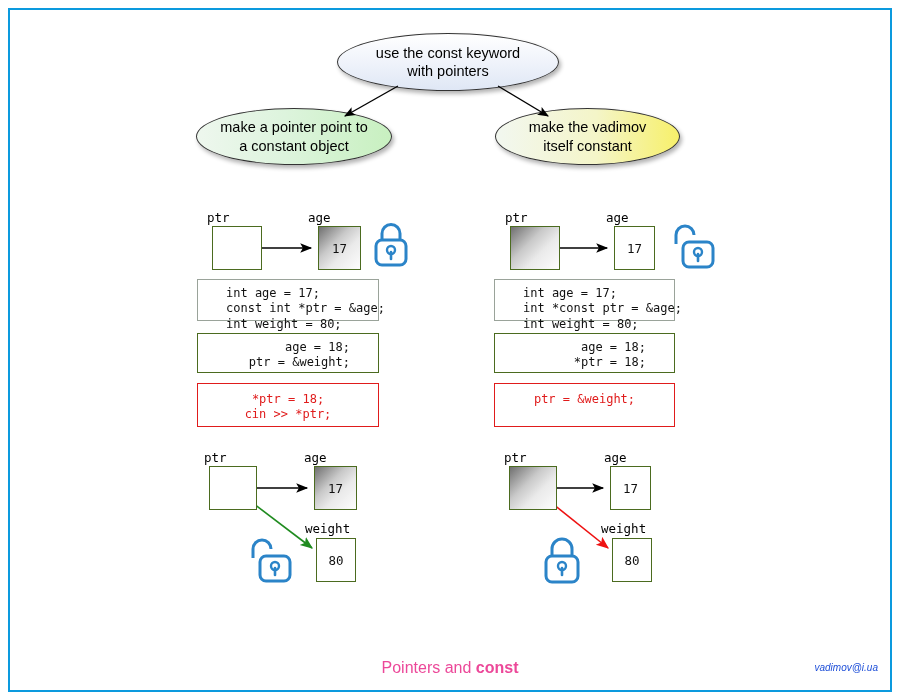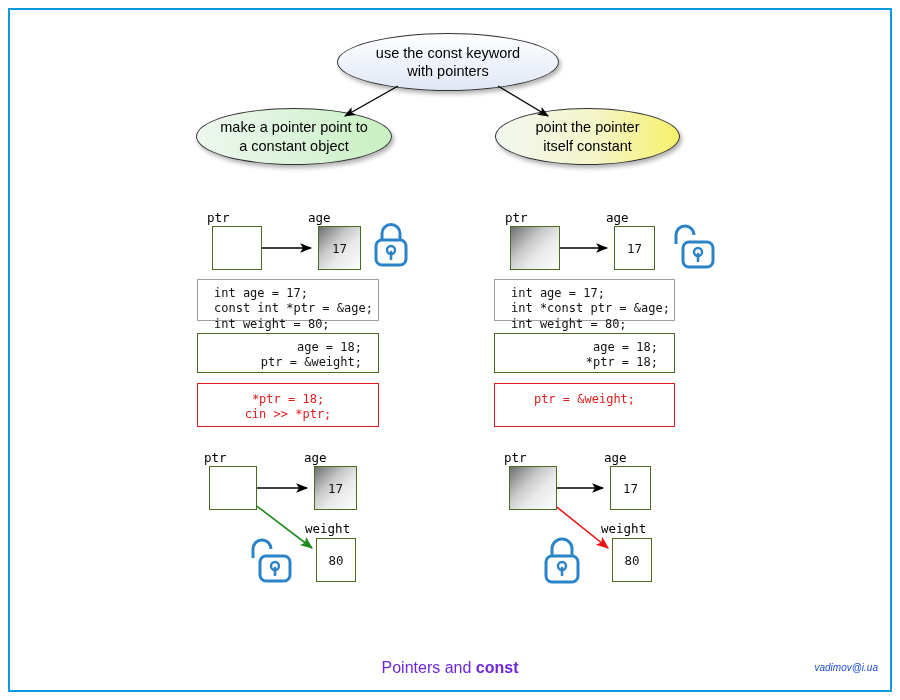--- a/index.html
+++ b/index.html
@@ -97,41 +97,41 @@
   .codebox {
     position: absolute;
     box-sizing: border-box;
     border: 1px solid #4b6b1f;
     background: #ffffff;
     font-family: "DejaVu Sans Mono", "Liberation Mono", monospace;
     font-size: 12px;
     line-height: 1.28;
     color: #111;
     white-space: pre;
-    padding: 6px 16px;
+    padding: 6px 28px;
   }
   .codebox.gray {
     border-color: #9aa39a;
   }
   .codebox.err {
     border-color: #e01b1b;
     color: #e01b1b;
     text-align: center;
     padding-top: 8px;
   }
   .codebox.center { text-align: right; }
 
   
   #footer-title {
     position: absolute;
     left: 0; right: 0;
     top: 659px;
     text-align: center;
     font-size: 16px;
-    color: #6d28d9;
+    color: #ec4899;
   }
   #footer-title b { font-weight: bold; }
   #footer-mail {
     position: absolute;
     right: 22px;
     top: 662px;
     font-size: 10px;
     font-style: italic;
     color: #1d4ed8;
   }
@@ -160,21 +160,21 @@
 
   <div class="ellipse" id="ellipse-left">
     <div>
       <span>make a pointer point to</span><br>
       <span>a constant object</span>
     </div>
   </div>
 
   <div class="ellipse" id="ellipse-right">
     <div>
-      <span>point the pointer</span><br>
+      <span>make the vadimov</span><br>
       <span>itself constant</span>
     </div>
   </div>
 
   <svg class="overlay" viewBox="0 0 900 700">
     <defs>
       <marker id="ah-black" markerWidth="9" markerHeight="9" refX="7.2" refY="3.2" orient="auto" markerUnits="strokeWidth">
         <path d="M0,0 L8,3.2 L0,6.4 L1.8,3.2 z" fill="#000000"></path>
       </marker>
       <marker id="ah-green" markerWidth="9" markerHeight="9" refX="7.2" refY="3.2" orient="auto" markerUnits="strokeWidth">

